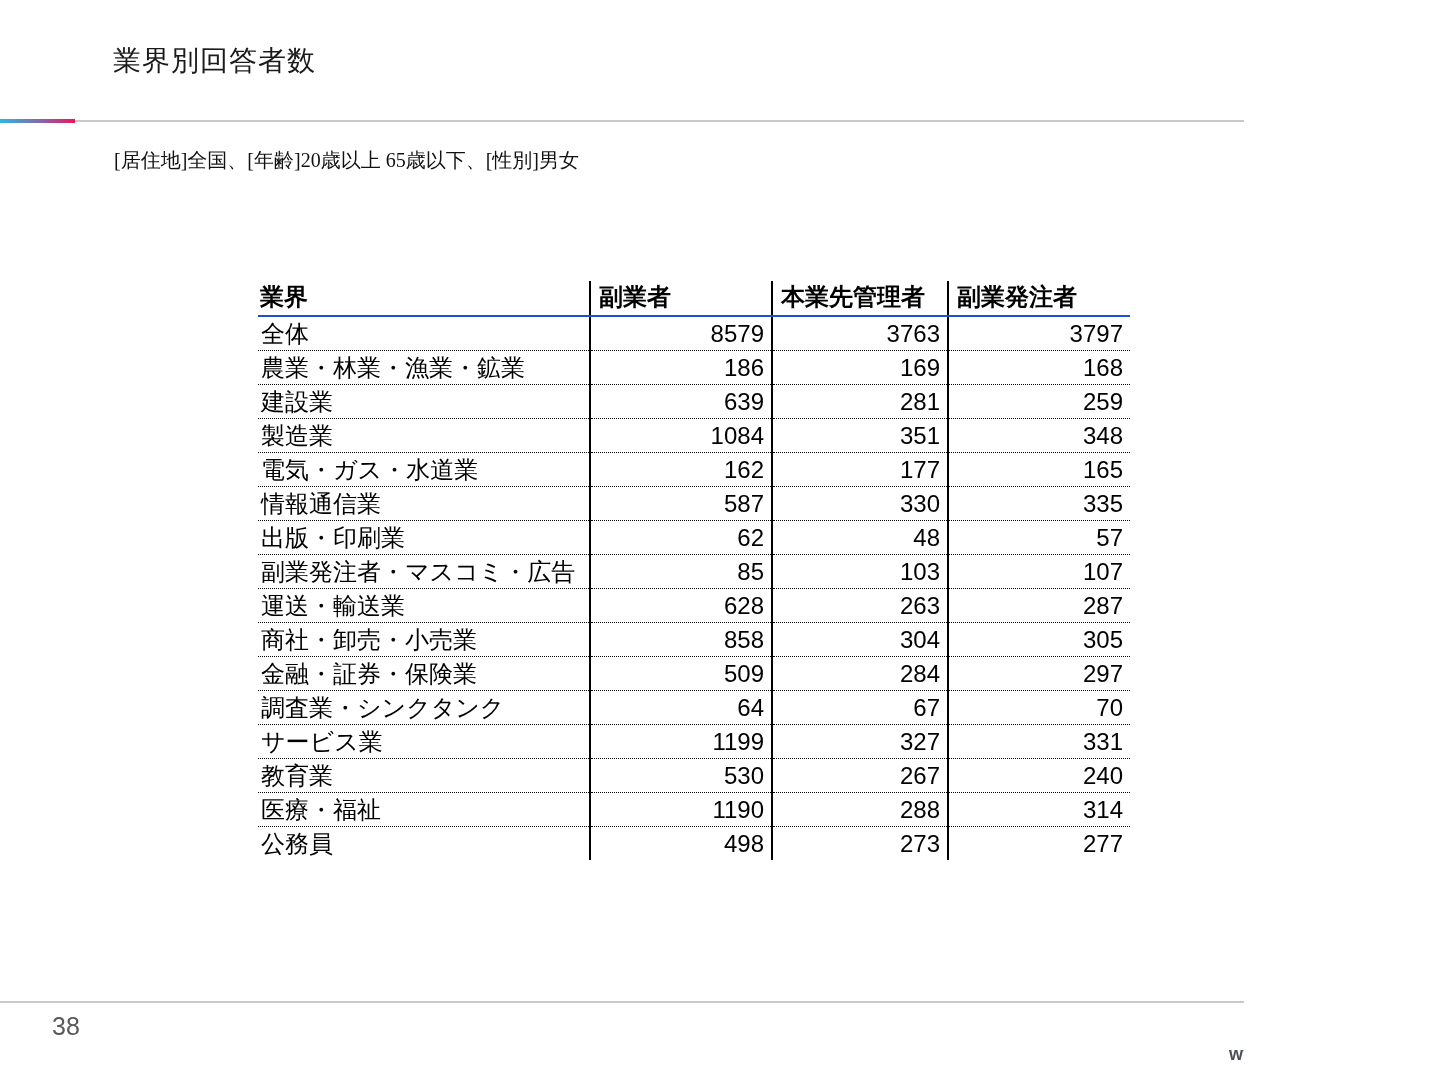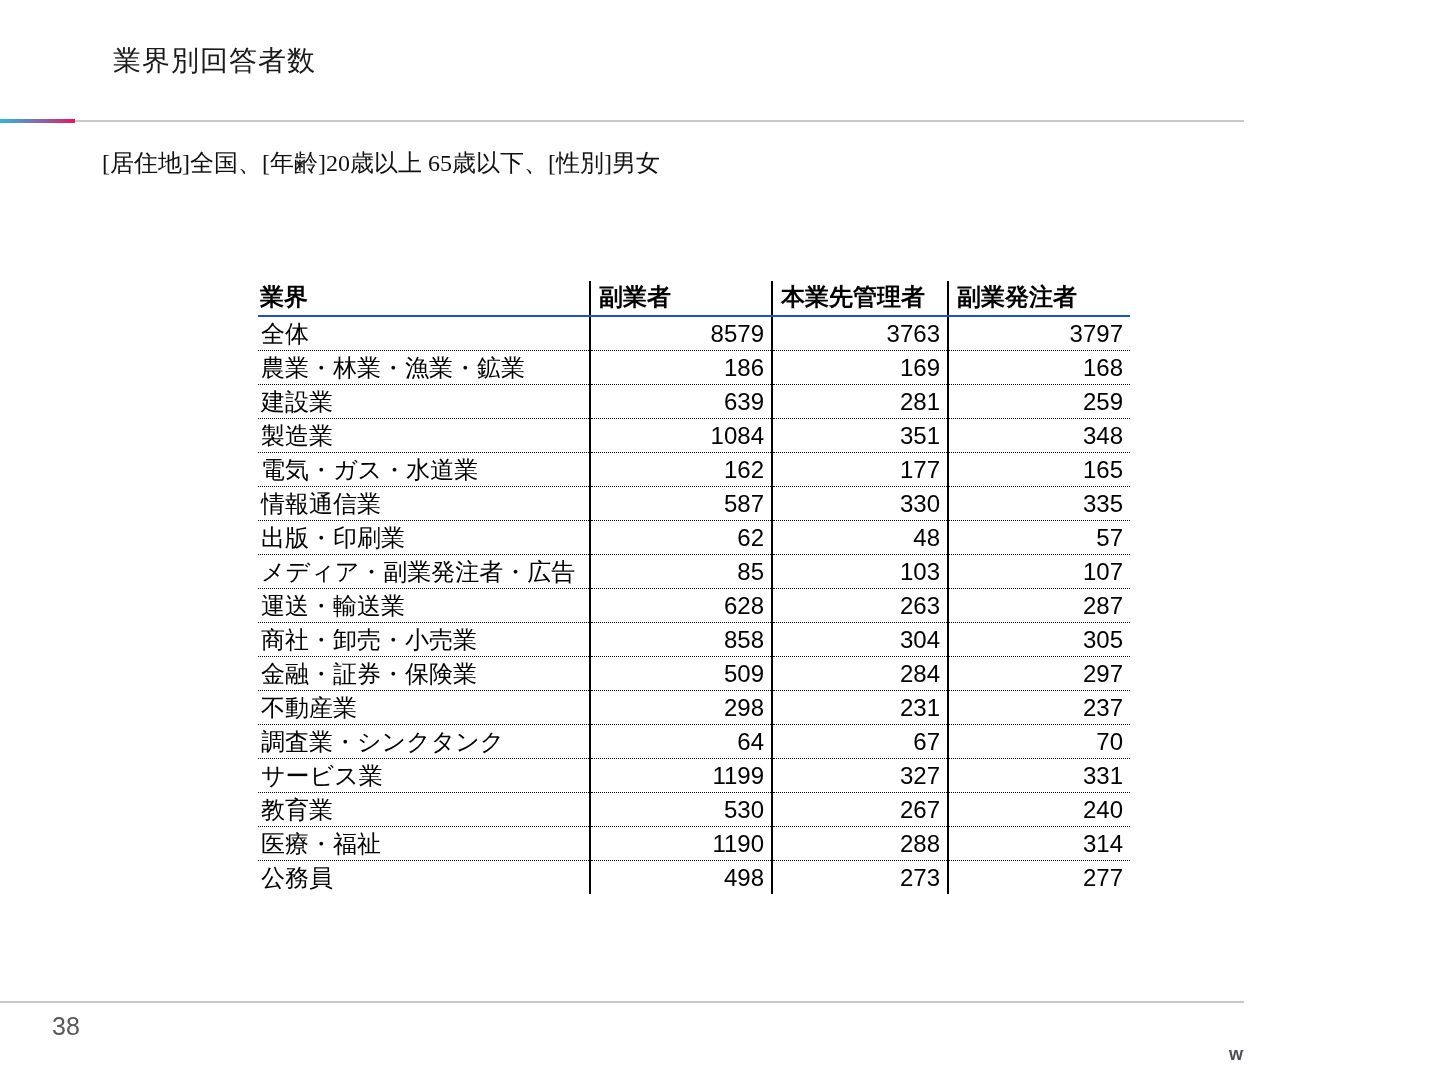--- a/index.html
+++ b/index.html
@@ -29,24 +29,24 @@
     position: absolute; left: 0; top: 0; width: 75px; height: 4px;
     background: linear-gradient(90deg, #2ab8e0 0%, #8a64ad 55%, #ed145b 100%);
   }
   .top-rule .gray {
     position: absolute; left: 75px; top: 1px; right: 0; height: 2px;
     background: #c9c9c9;
   }
 
   .subtitle {
     position: absolute;
-    left: 102px;
+    left: 114px;
     top: 147px;
     font-family: "Liberation Serif", "DejaVu Serif", serif;
-    font-size: 24px;
+    font-size: 20px;
     color: #111;
   }
 
   .table-wrap { position: absolute; left: 258px; top: 281px; width: 872px; }
   table.resp {
     border-collapse: collapse;
     width: 872px;
     table-layout: fixed;
     font-size: 24px;
     color: #000;
@@ -191,21 +191,21 @@
             <td class="num">330</td>
             <td class="num">335</td>
           </tr>
           <tr>
             <td class="label">出版・印刷業</td>
             <td class="num">62</td>
             <td class="num">48</td>
             <td class="num">57</td>
           </tr>
           <tr>
-            <td class="label">メディア・副業発注者・広告</td>
+            <td class="label">副業発注者・マスコミ・広告</td>
             <td class="num">85</td>
             <td class="num">103</td>
             <td class="num">107</td>
           </tr>
           <tr>
             <td class="label">運送・輸送業</td>
             <td class="num">628</td>
             <td class="num">263</td>
             <td class="num">287</td>
           </tr>
@@ -215,26 +215,20 @@
             <td class="num">304</td>
             <td class="num">305</td>
           </tr>
           <tr>
             <td class="label">金融・証券・保険業</td>
             <td class="num">509</td>
             <td class="num">284</td>
             <td class="num">297</td>
           </tr>
           <tr>
-            <td class="label">不動産業</td>
-            <td class="num">298</td>
-            <td class="num">231</td>
-            <td class="num">237</td>
-          </tr>
-          <tr>
             <td class="label">調査業・シンクタンク</td>
             <td class="num">64</td>
             <td class="num">67</td>
             <td class="num">70</td>
           </tr>
           <tr>
             <td class="label">サービス業</td>
             <td class="num">1199</td>
             <td class="num">327</td>
             <td class="num">331</td>

